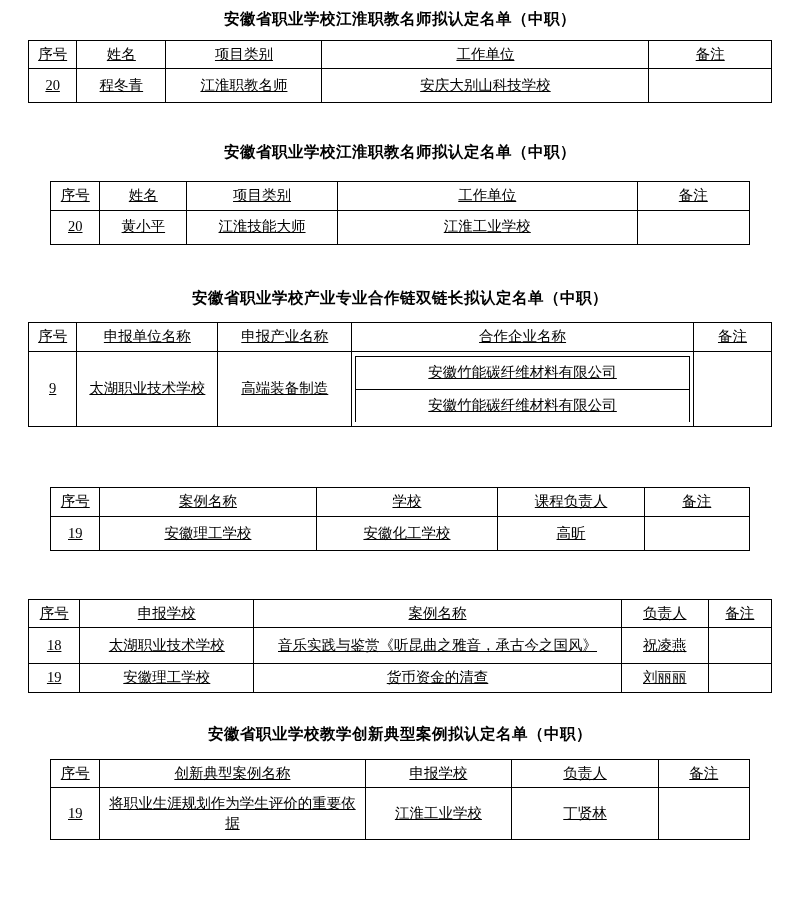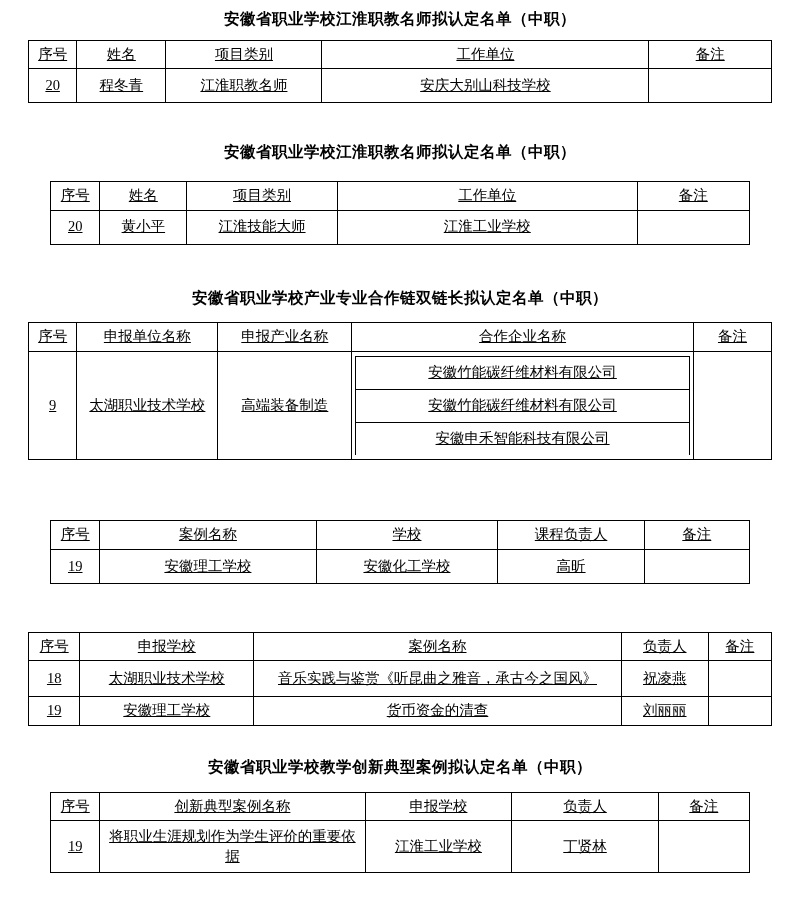--- a/index.html
+++ b/index.html
@@ -168,23 +168,20 @@
         <td>高端装备制造</td>
         <td class="nopad">
           <table class="sub-table">
             <tbody>
                   <tr style="height:33px">
               <td>安徽竹能碳纤维材料有限公司</td>
             </tr>
             <tr style="height:33px">
               <td>安徽竹能碳纤维材料有限公司</td>
             </tr>
-            <tr style="height:33px">
-              <td>安徽申禾智能科技有限公司</td>
-            </tr>
           </tbody>
               </table>
         </td>
         <td></td>
       </tr>
     </tbody>
       </table>
   </div>
 
   <div class="gap-26"></div>

